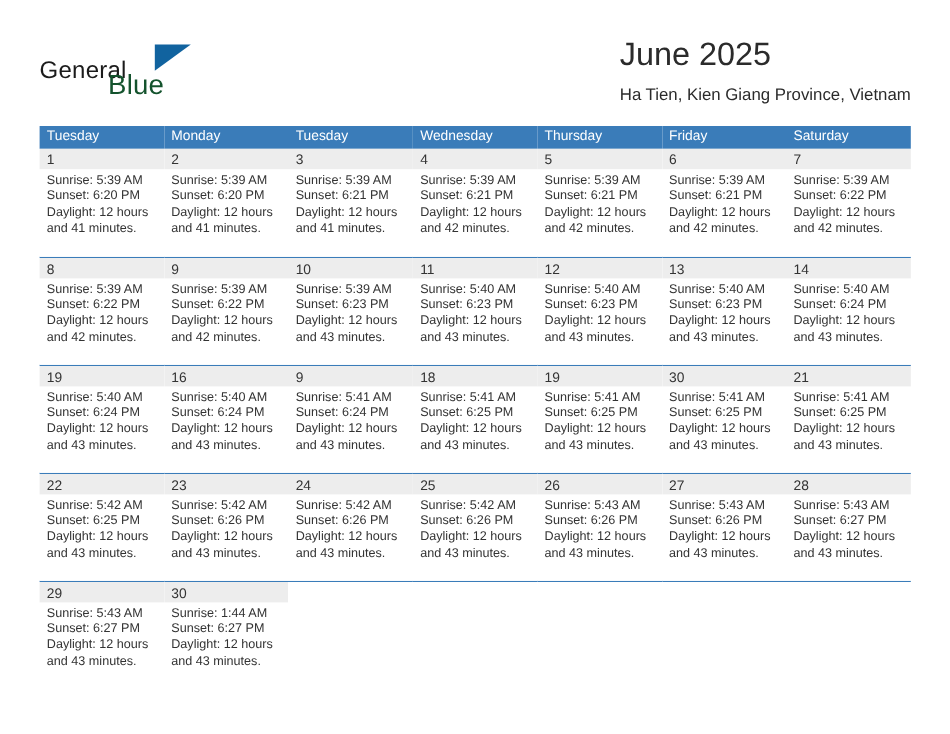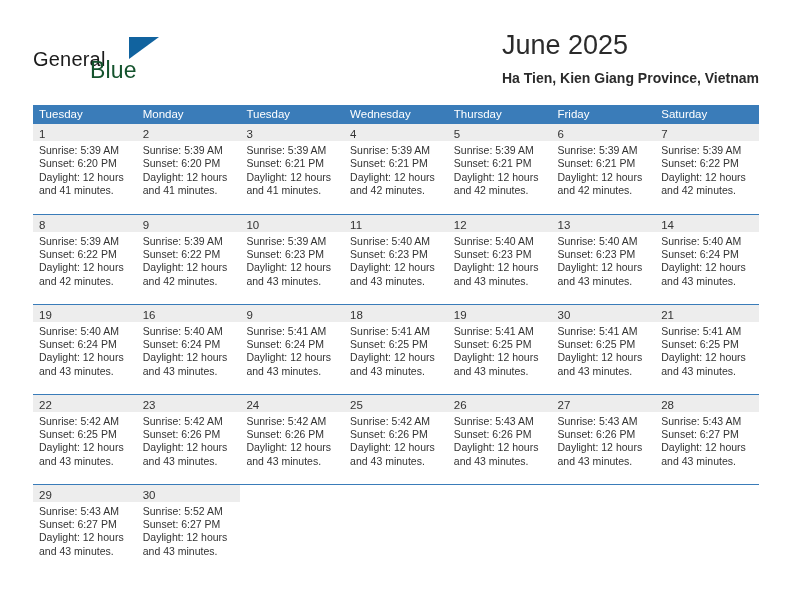--- a/index.html
+++ b/index.html
@@ -80,21 +80,21 @@
     white-space: nowrap;
     font-weight: normal;
     margin: 0;
   }
   .cal-subtitle {
     font-size: 14px;
     color: #2b2b2b;
     line-height: 20px;
     margin: 6px 0 0 0;
     white-space: nowrap;
-    font-weight: bold;
+    font-weight: normal;
   }
 
   
   .calendar {
     position: absolute;
     left: 33px;
     top: 105px;
     width: 726px;
     border-collapse: collapse;
     table-layout: fixed;
@@ -449,21 +449,21 @@
             <div class="cell-lines">
               <div class="cell-line">Sunrise: 5:43 AM</div>
               <div class="cell-line">Sunset: 6:27 PM</div>
               <div class="cell-line">Daylight: 12 hours</div>
               <div class="cell-line">and 43 minutes.</div>
             </div>
           </td>
           <td class="daycell">
             <div class="datenum-band"><span class="datenum">30</span></div>
             <div class="cell-lines">
-              <div class="cell-line">Sunrise: 5:52 AM</div>
+              <div class="cell-line">Sunrise: 1:44 AM</div>
               <div class="cell-line">Sunset: 6:27 PM</div>
               <div class="cell-line">Daylight: 12 hours</div>
               <div class="cell-line">and 43 minutes.</div>
             </div>
           </td>
           <td class="daycell empty">
             <div class="datenum-band"><span class="datenum"></span></div>
             <div class="cell-lines">
               <div class="cell-line"></div>
               <div class="cell-line"></div>

